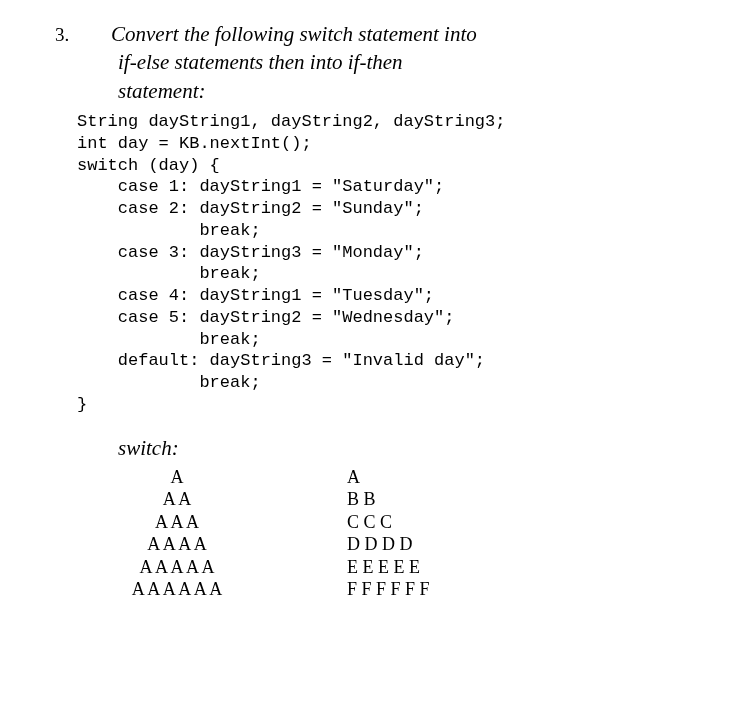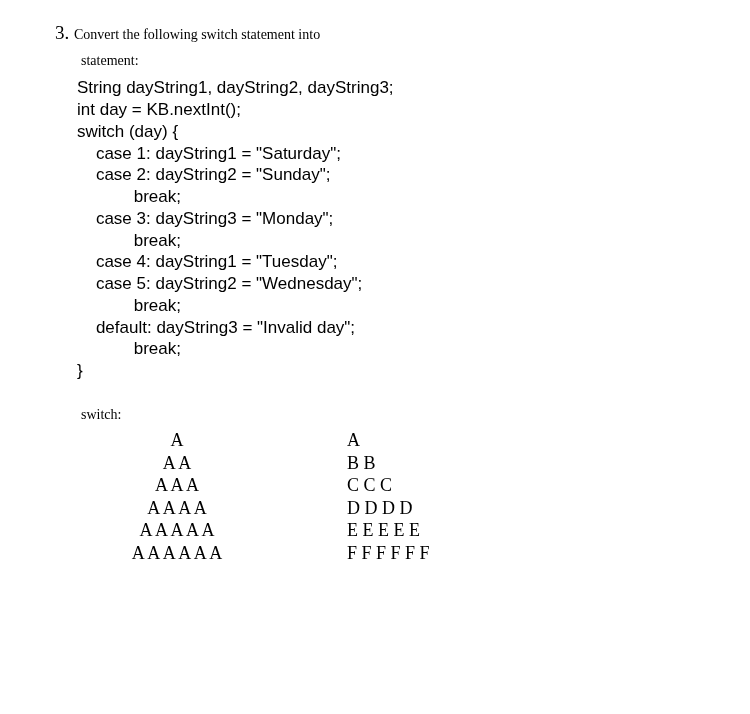--- a/index.html
+++ b/index.html
@@ -13,28 +13,30 @@
     box-sizing: border-box;
     line-height: 1.35;
   }
   .question {
     margin-bottom: 18px;
   }
   .qnum {
     display: inline;
   }
   .qtext {
-    font-size: 14px;
+    font-style: italic;
+    font-size: 21px;
+    margin-left: 37px;
   }
   .first-line {
     text-indent: -26px;
     margin-left: 26px;
   }
   pre.code {
-    font-family: Liberation Sans, sans-serif;
+    font-family: Liberation Mono, monospace;
     font-size: 17px;
     white-space: pre;
     margin: 6px 0 18px 22px;
     line-height: 1.28;
   }
   .pattern-block {
     font-family: "Times New Roman", Times, serif;
     font-size: 18px;
     display: flex;
     margin-left: 22px;
@@ -53,20 +55,23 @@
     text-align: left;
   }
 </style>
 </head>
 <body>
 
 <div class="question">
   <div class="first-line">
     <span class="qnum">3.</span>
     <span class="qtext">Convert the following switch statement into</span>
+  </div>
+  <div style="margin-left:26px;">
+    <span class="qtext">if-else statements then into if-then</span>
   </div>
   <div style="margin-left:26px;">
     <span class="qtext">statement:</span>
   </div>
   <pre class="code">String dayString1, dayString2, dayString3;
 int day = KB.nextInt();
 switch (day) {
     case 1: dayString1 = "Saturday";
     case 2: dayString2 = "Sunday";
             break;

